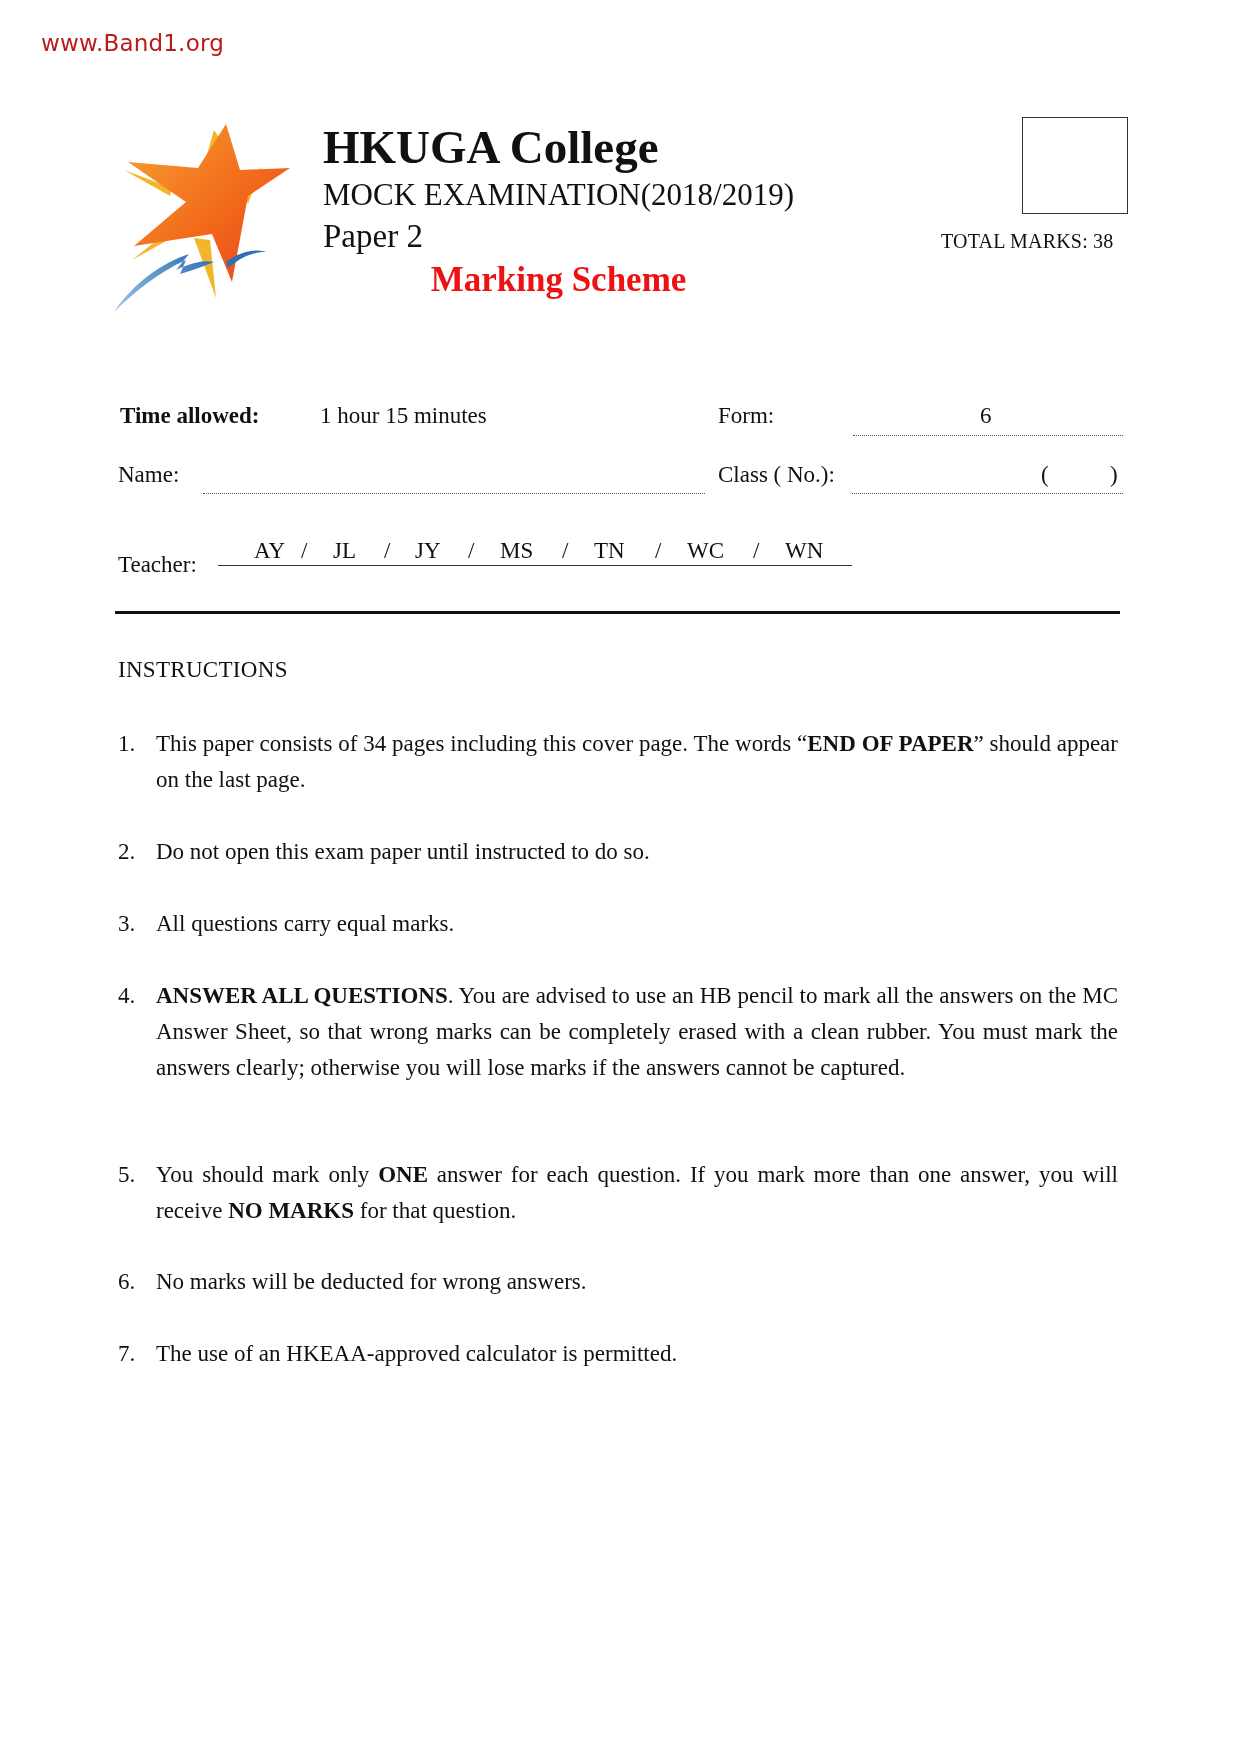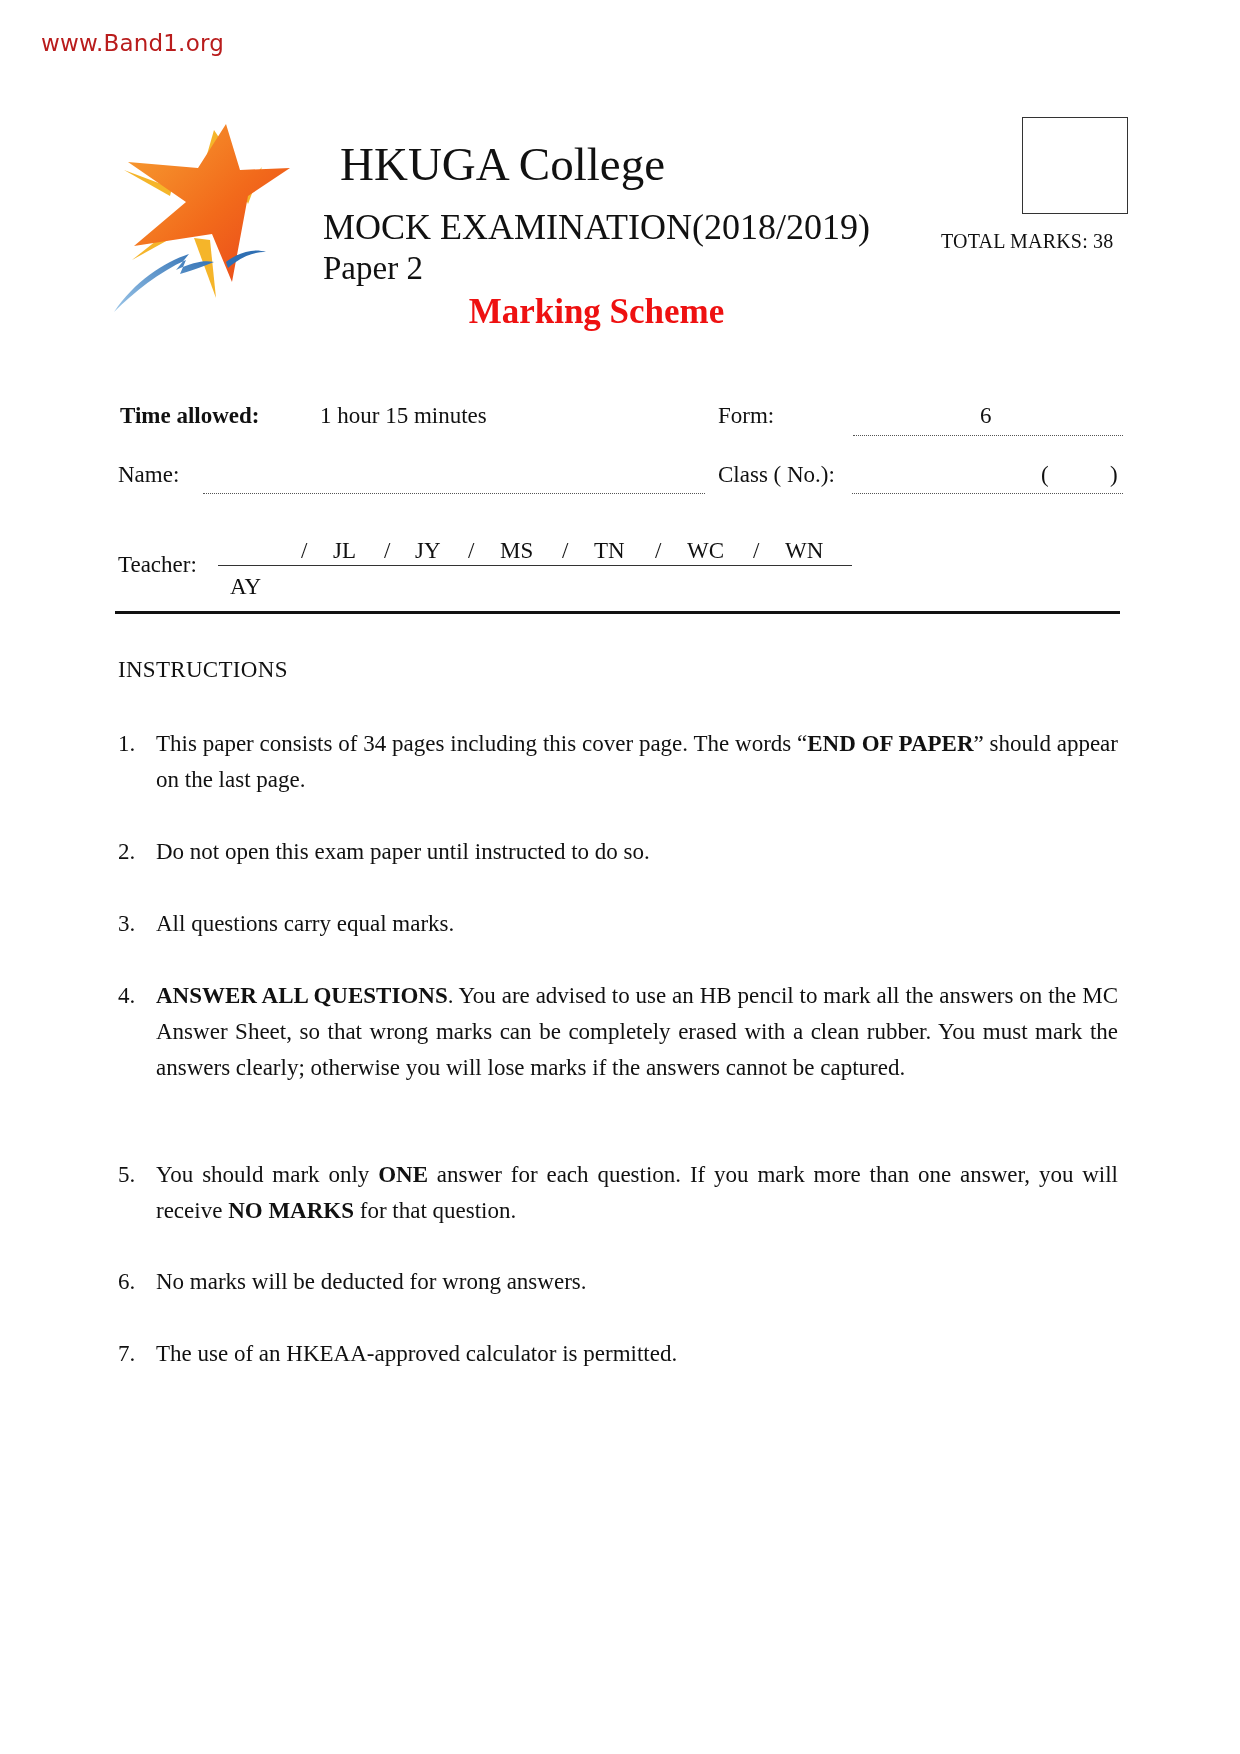--- a/index.html
+++ b/index.html
@@ -7,22 +7,22 @@
       width: 1240px; height: 1754px; position: relative; overflow: hidden;
       font-family: "Liberation Serif", serif; color: #111111;
     }
     .watermark {
       position: absolute; left: 41px; top: 30px;
       font-family: "DejaVu Sans", sans-serif; font-size: 23px; color: #b91c1c;
       letter-spacing: 0.2px;
     }
     .logo { position: absolute; left: 114px; top: 122px; width: 176px; height: 204px; }
     .title-block { position: absolute; left: 323px; top: 121px; }
-    .school-name { font-size: 47px; line-height: 52px; margin: 17px; font-weight: normal; }
-    .exam-name { font-size: 36px; line-height: 40px; margin-top: 2px; }
+    .school-name { font-size: 47px; line-height: 52px; margin: 0; font-weight: bold; }
+    .exam-name { font-size: 31px; line-height: 40px; margin-top: 2px; }
     .subject { font-size: 33px; line-height: 43px; }
     .paper { font-size: 33px; line-height: 43px; }
     .scheme { font-size: 35px; line-height: 46px; font-weight: bold; color: #ee1111; margin-top: -1px; text-align: center; }
 
     .score-box {
       position: absolute; left: 1022px; top: 117px; width: 106px; height: 97px;
       border: 1.5px solid #333333; box-sizing: border-box;
     }
     .total-marks { position: absolute; left: 941px; top: 230px; font-size: 20px; letter-spacing: 0.2px; }
 
@@ -93,21 +93,21 @@
 <div class="field-label" style="left:118px; top:462px;">Name:</div>
 <div class="dotted" style="left:203px; top:493px; width:502px;"></div>
 
 <div class="field-label" style="left:718px; top:462px;">Class ( No.):</div>
 <div class="field-value" style="left:1041px; top:462px;">(</div>
 <div class="field-value" style="left:1110px; top:462px;">)</div>
 <div class="dotted" style="left:852px; top:493px; width:271px;"></div>
 
 <div class="field-label" style="left:118px; top:552px;">Teacher:</div>
 <div class="teacher-opts">
-  <span style="left:12px;margin-top:36px;">AY</span>
+  <span style="left:36px;">AY</span>
   <span style="left:83px;">/</span>
   <span style="left:115px;">JL</span>
   <span style="left:166px;">/</span>
   <span style="left:197px;">JY</span>
   <span style="left:250px;">/</span>
   <span style="left:282px;">MS</span>
   <span style="left:344px;">/</span>
   <span style="left:376px;">TN</span>
   <span style="left:437px;">/</span>
   <span style="left:469px;">WC</span>

